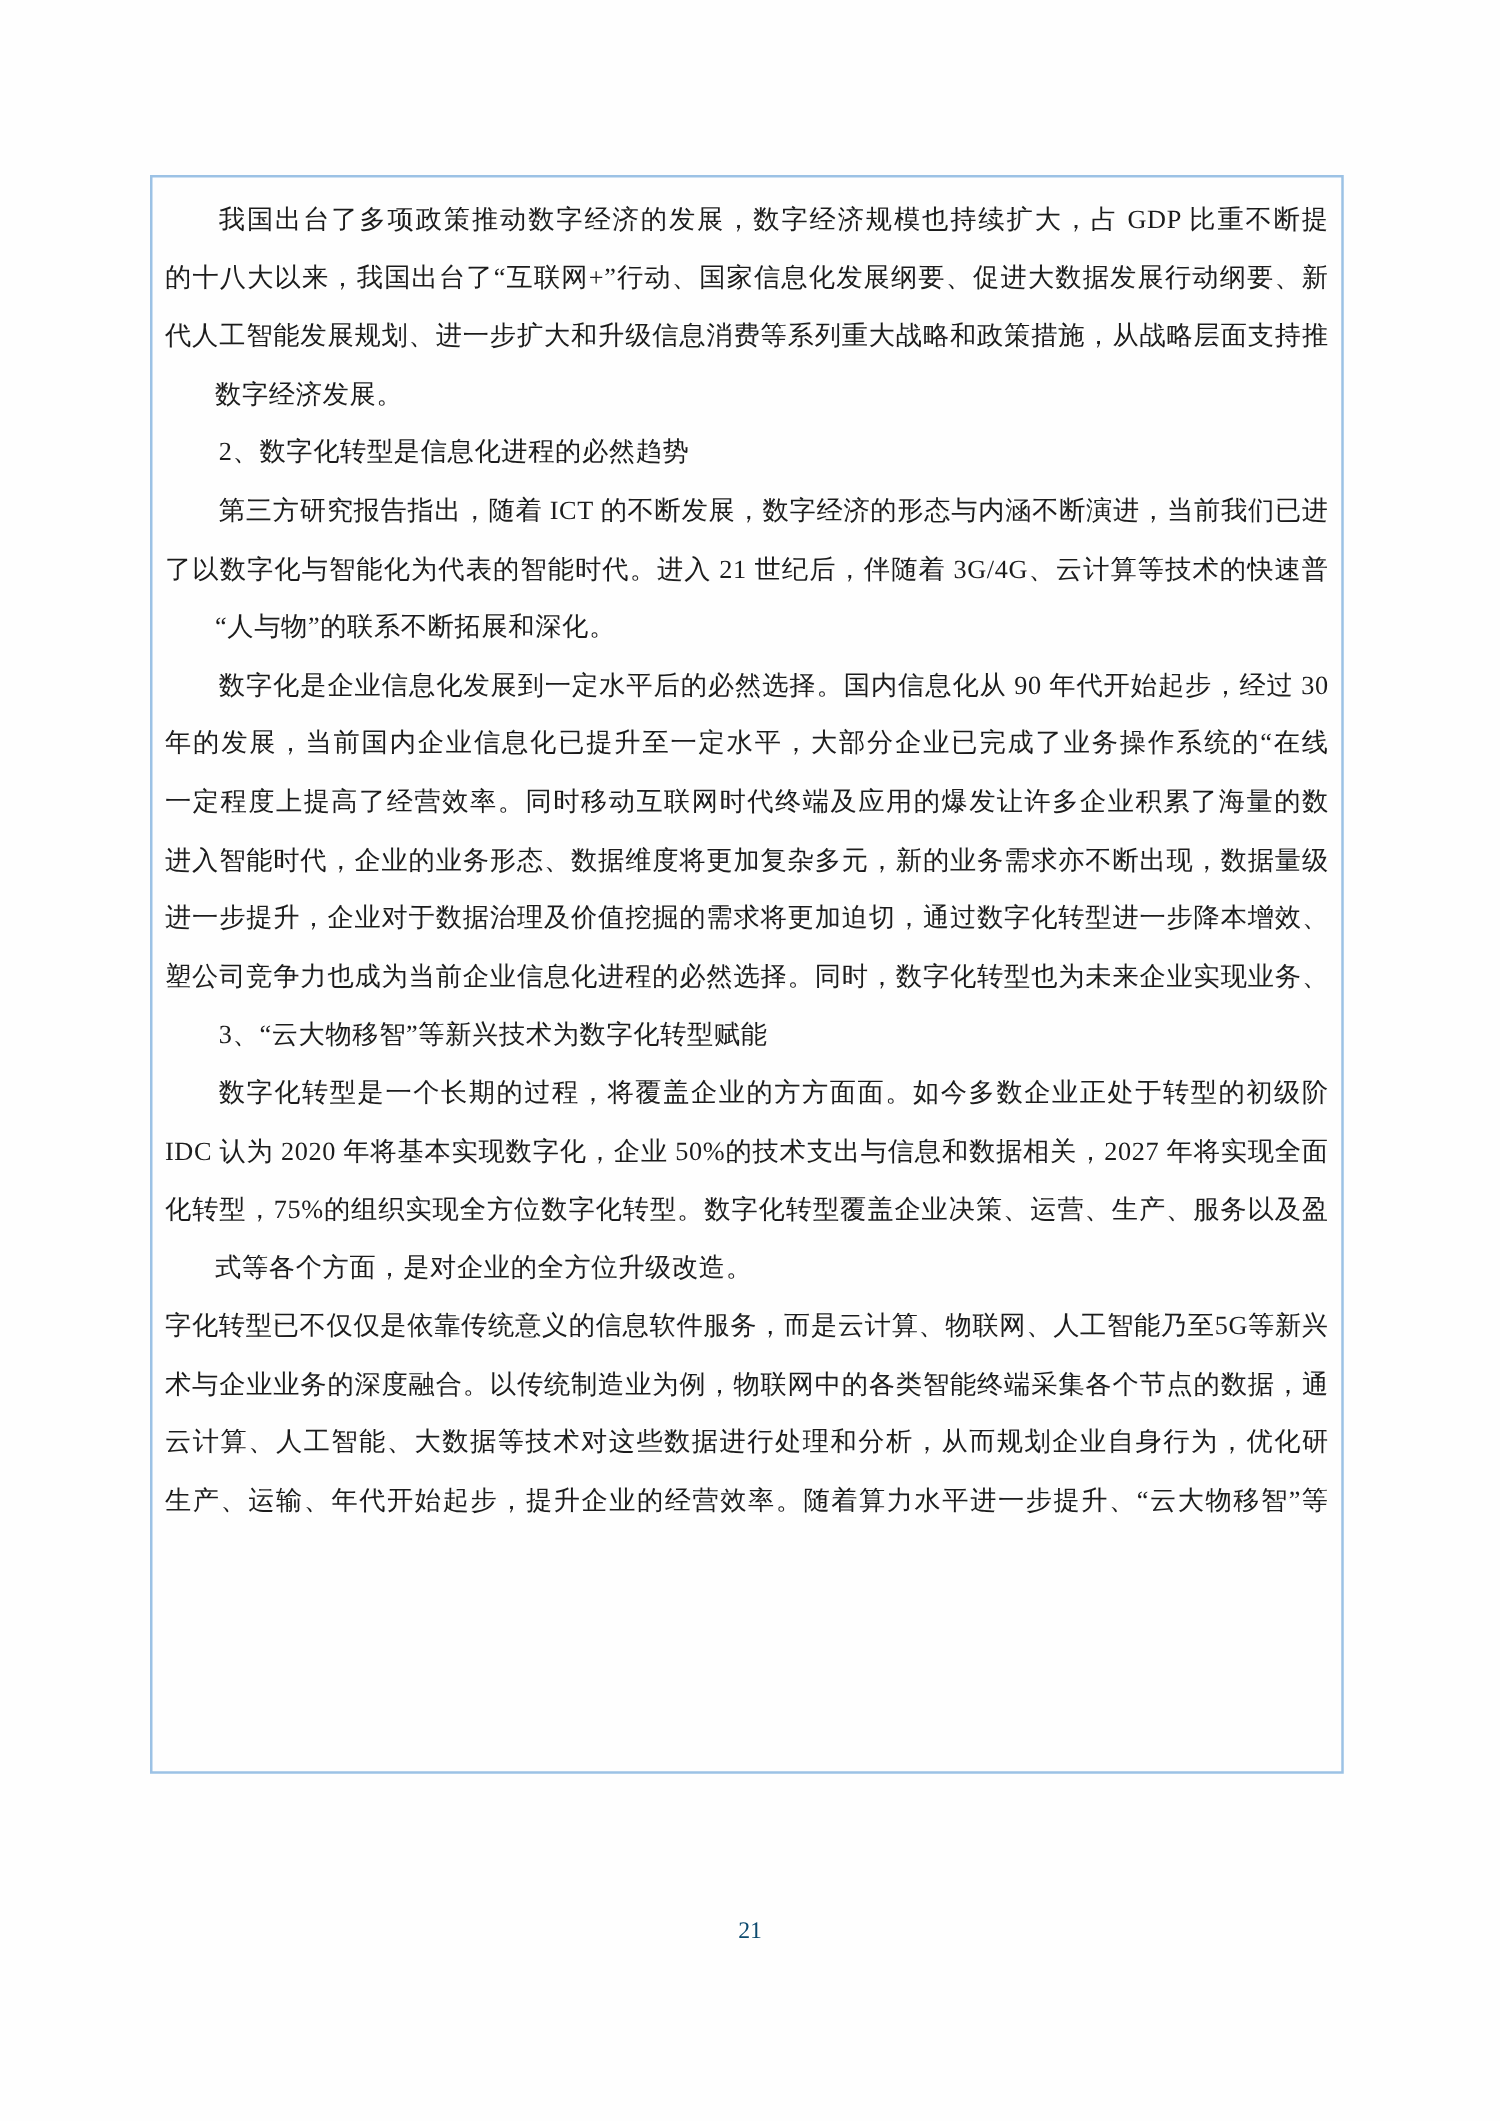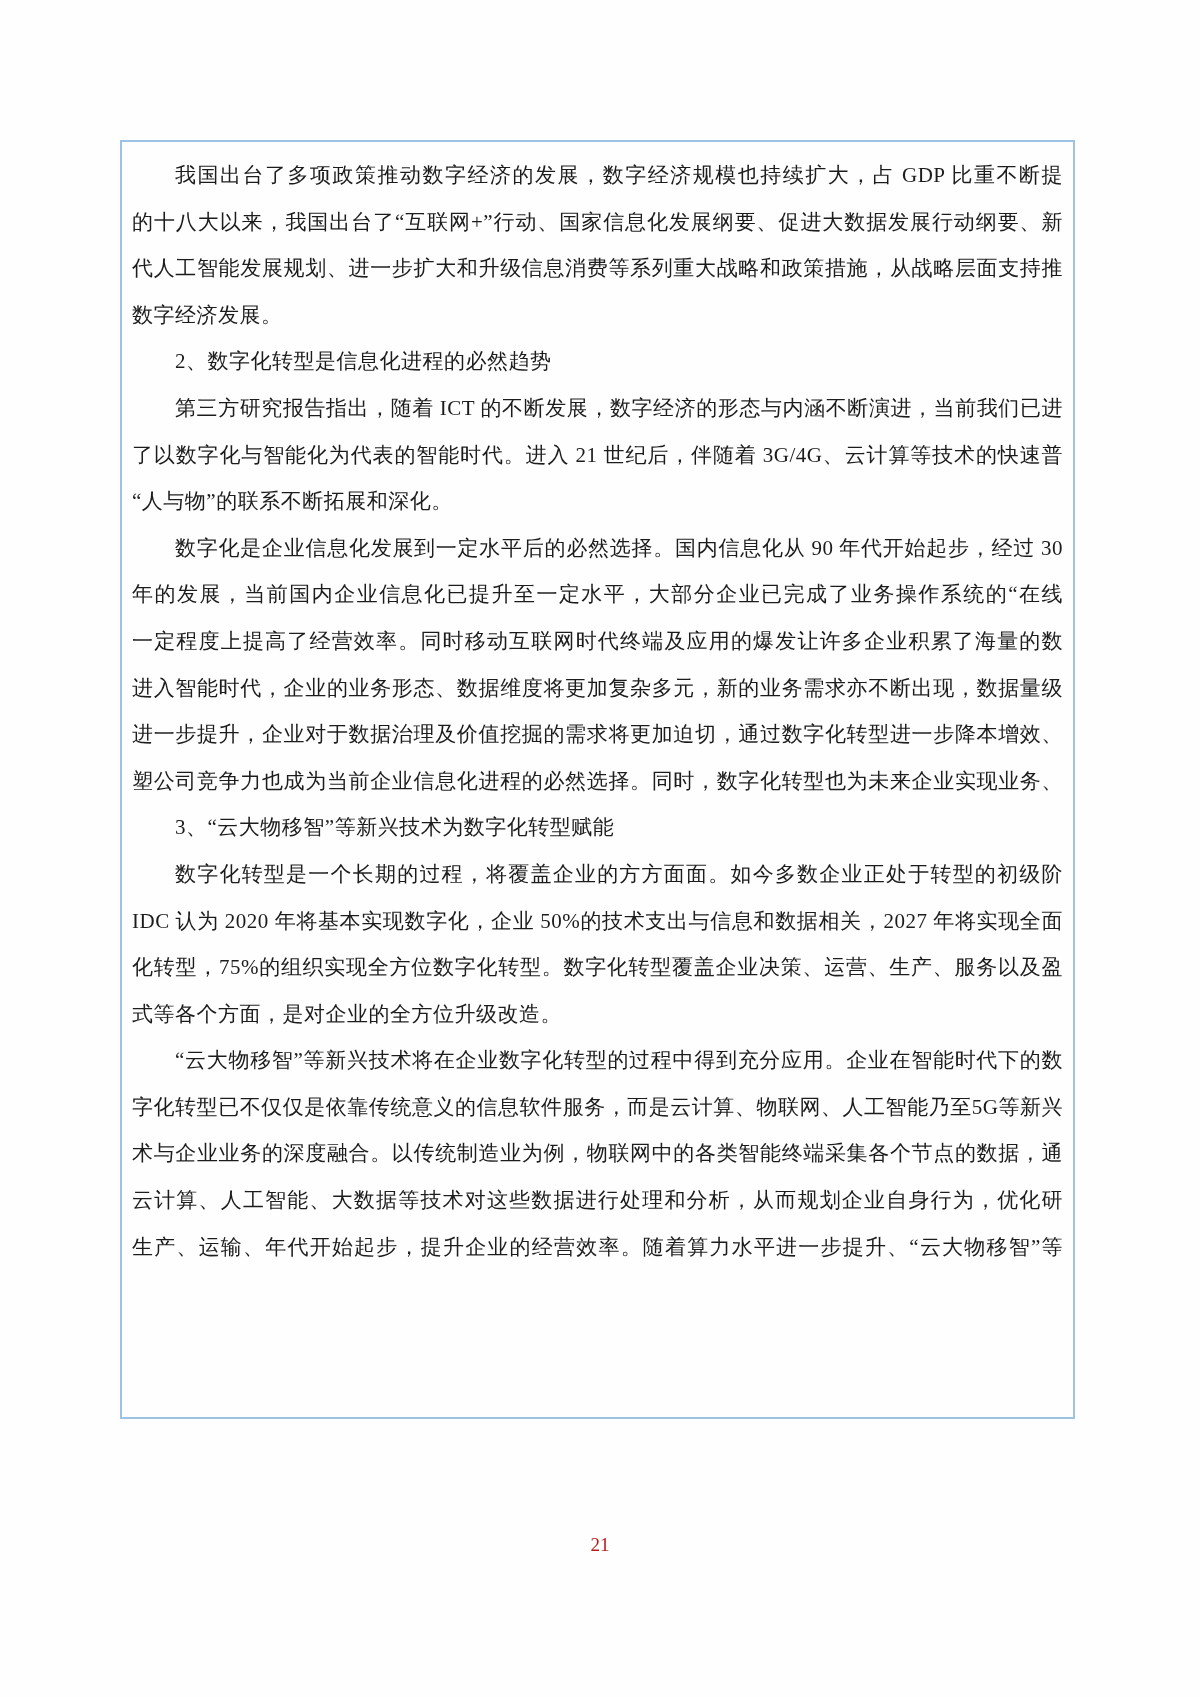--- a/index.html
+++ b/index.html
@@ -31,33 +31,33 @@
     height:46.6px;
     line-height:46.6px;
     font-size:21px;
     color:var(--text-color);
     text-align:justify;
     text-align-last:justify;
     overflow:hidden;
     letter-spacing:0.5px;
   }
   .line.first{ text-indent:43px; }
-  .line.last{ text-align-last:left; }
+  .line.last{ text-align-last:left;margin-left:40px; }
   .line.heading{
     font-weight:normal;
     text-indent:43px;
     text-align-last:left;
   }
   .pageno{
     position:absolute;
     top:1534px;left:0;
     width:100%;
     text-align:center;
     font-size:19px;
-    color:#b91c1c;
+    color:#0c4a6e;
     font-family:"Liberation Serif","DejaVu Serif",serif;
   }
 </style>
 </head>
 <body>
 
 <div class="page">
   <div class="textbox">
       <div class="line first">我国出台了多项政策推动数字经济的发展，数字经济规模也持续扩大，占 GDP 比重不断提升。党</div>
       <div class="line">的十八大以来，我国出台了“互联网+”行动、国家信息化发展纲要、促进大数据发展行动纲要、新一</div>
@@ -71,20 +71,19 @@
       <div class="line">年的发展，当前国内企业信息化已提升至一定水平，大部分企业已完成了业务操作系统的“在线化”，</div>
       <div class="line">一定程度上提高了经营效率。同时移动互联网时代终端及应用的爆发让许多企业积累了海量的数据。</div>
       <div class="line">进入智能时代，企业的业务形态、数据维度将更加复杂多元，新的业务需求亦不断出现，数据量级将</div>
       <div class="line">进一步提升，企业对于数据治理及价值挖掘的需求将更加迫切，通过数字化转型进一步降本增效、重</div>
       <div class="line">塑公司竞争力也成为当前企业信息化进程的必然选择。同时，数字化转型也为未来企业实现业务、管</div>
       <div class="line heading">3、“云大物移智”等新兴技术为数字化转型赋能</div>
       <div class="line first">数字化转型是一个长期的过程，将覆盖企业的方方面面。如今多数企业正处于转型的初级阶段，</div>
       <div class="line">IDC 认为 2020 年将基本实现数字化，企业 50%的技术支出与信息和数据相关，2027 年将实现全面数字</div>
       <div class="line">化转型，75%的组织实现全方位数字化转型。数字化转型覆盖企业决策、运营、生产、服务以及盈利模</div>
       <div class="line last">式等各个方面，是对企业的全方位升级改造。</div>
-      <div class="line first">“云大物移智”等新兴技术将在企业数字化转型的过程中得到充分应用。企业在智能时代下的数</div>
       <div class="line">字化转型已不仅仅是依靠传统意义的信息软件服务，而是云计算、物联网、人工智能乃至5G等新兴技</div>
       <div class="line">术与企业业务的深度融合。以传统制造业为例，物联网中的各类智能终端采集各个节点的数据，通过</div>
       <div class="line">云计算、人工智能、大数据等技术对这些数据进行处理和分析，从而规划企业自身行为，优化研发、</div>
       <div class="line">生产、运输、年代开始起步，提升企业的经营效率。随着算力水平进一步提升、“云大物移智”等</div>
     </div>
   <div class="pageno">21</div>
 </div>
 
 </body></html>

